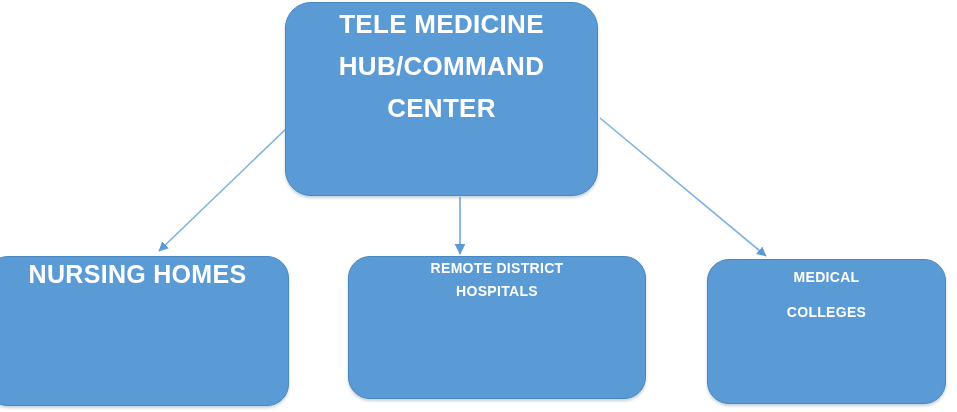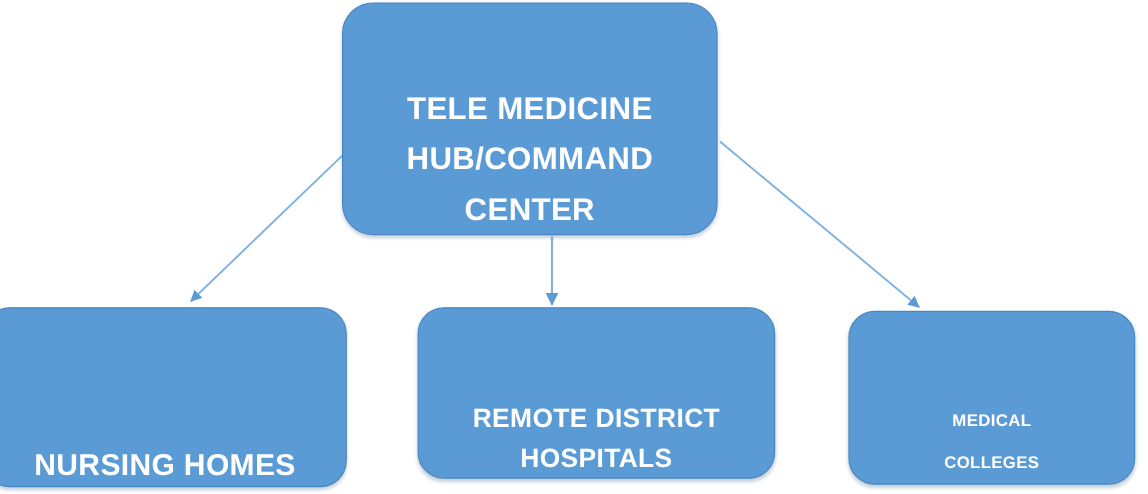--- a/index.html
+++ b/index.html
@@ -15,21 +15,21 @@
     overflow: hidden;
     font-family: "Liberation Sans", sans-serif;
   }
   .node {
     position: absolute;
     box-sizing: border-box;
     background: #5B9BD5;
     border: 1px solid #4A86C0;
     border-radius: 22px;
     display: flex;
-    align-items: flex-end;
+    align-items: flex-start;
     justify-content: center;
     text-align: center;
     color: #ffffff;
     font-weight: bold;
     letter-spacing: 0.3px;
     box-shadow: 0 2px 3px rgba(90,120,150,0.35);
   }
   .node-label {
     display: block;
     width: 100%;
@@ -61,22 +61,22 @@
     line-height: 34px;
   }
 
   #node-remote-district-hospitals {
     left: 348px;
     top: 256px;
     width: 298px;
     height: 143px;
   }
   #node-remote-district-hospitals .node-label {
-    font-size: 22px;
-    line-height: 33px;
+    font-size: 14px;
+    line-height: 23px;
   }
 
   #node-medical-colleges {
     left: 707px;
     top: 259px;
     width: 239px;
     height: 145px;
   }
   #node-medical-colleges .node-label {
     font-size: 14px;

